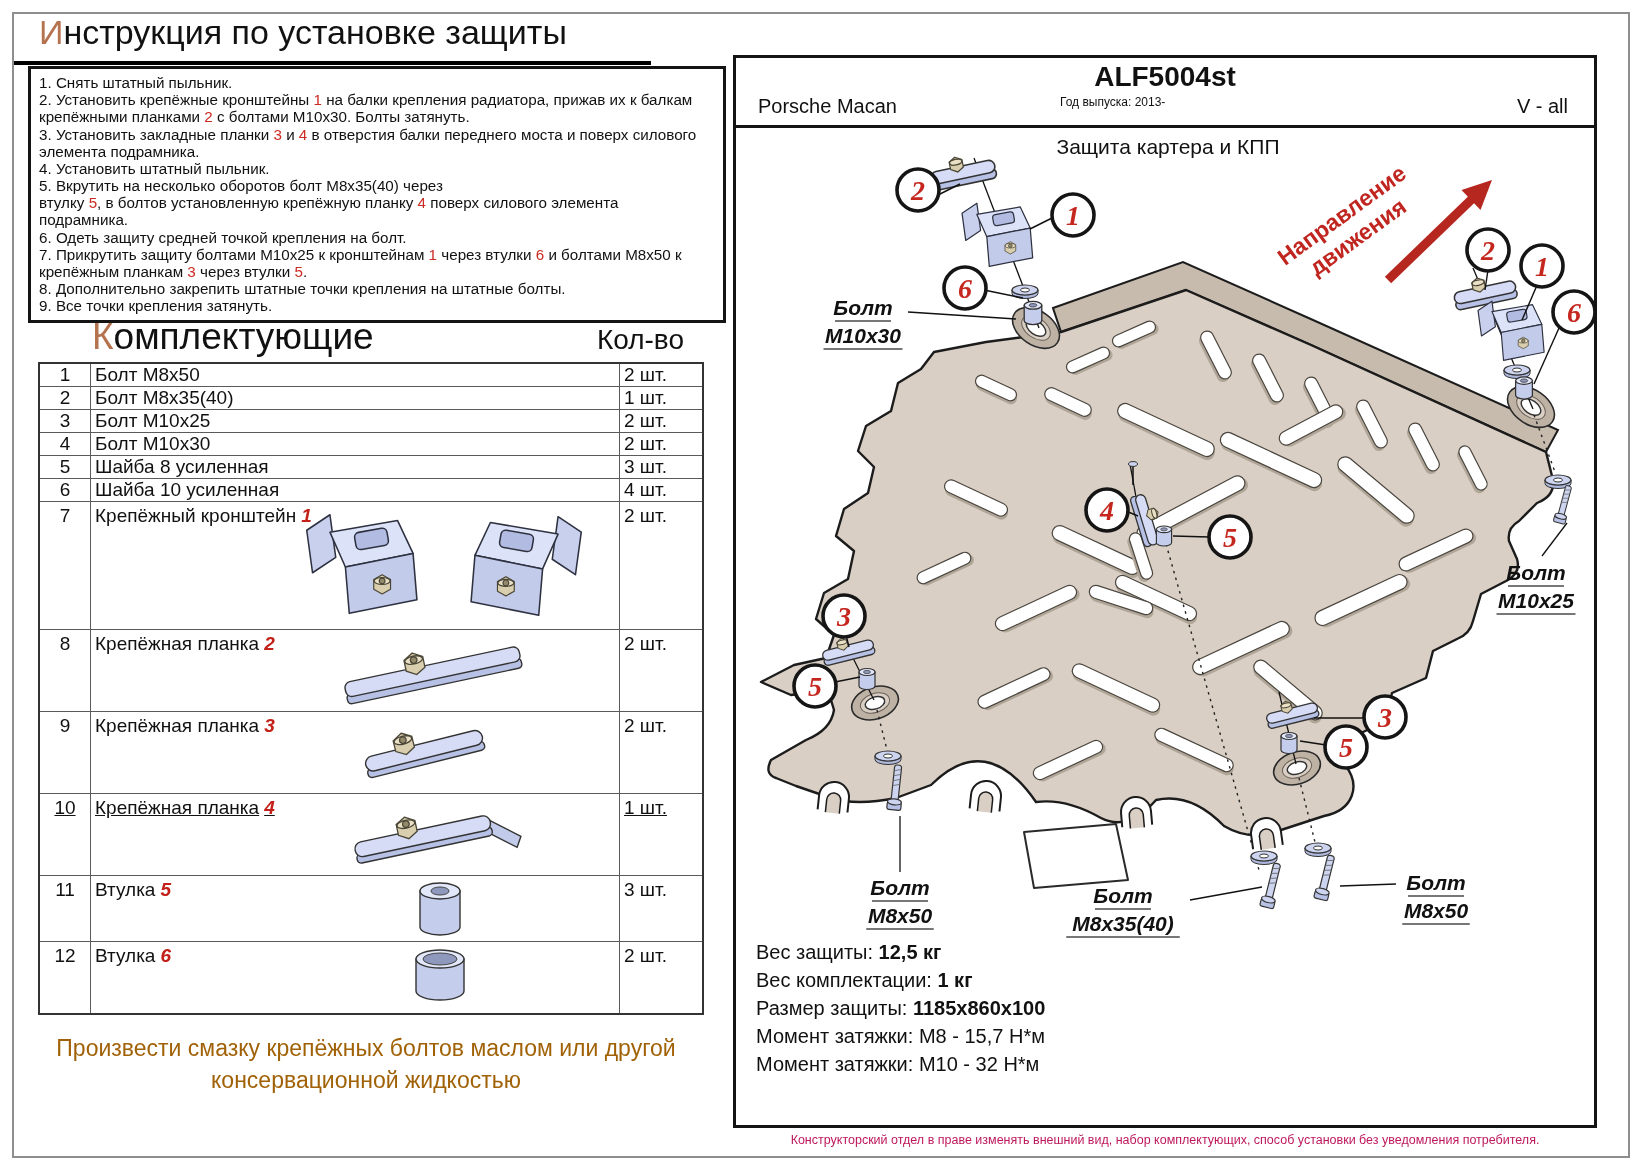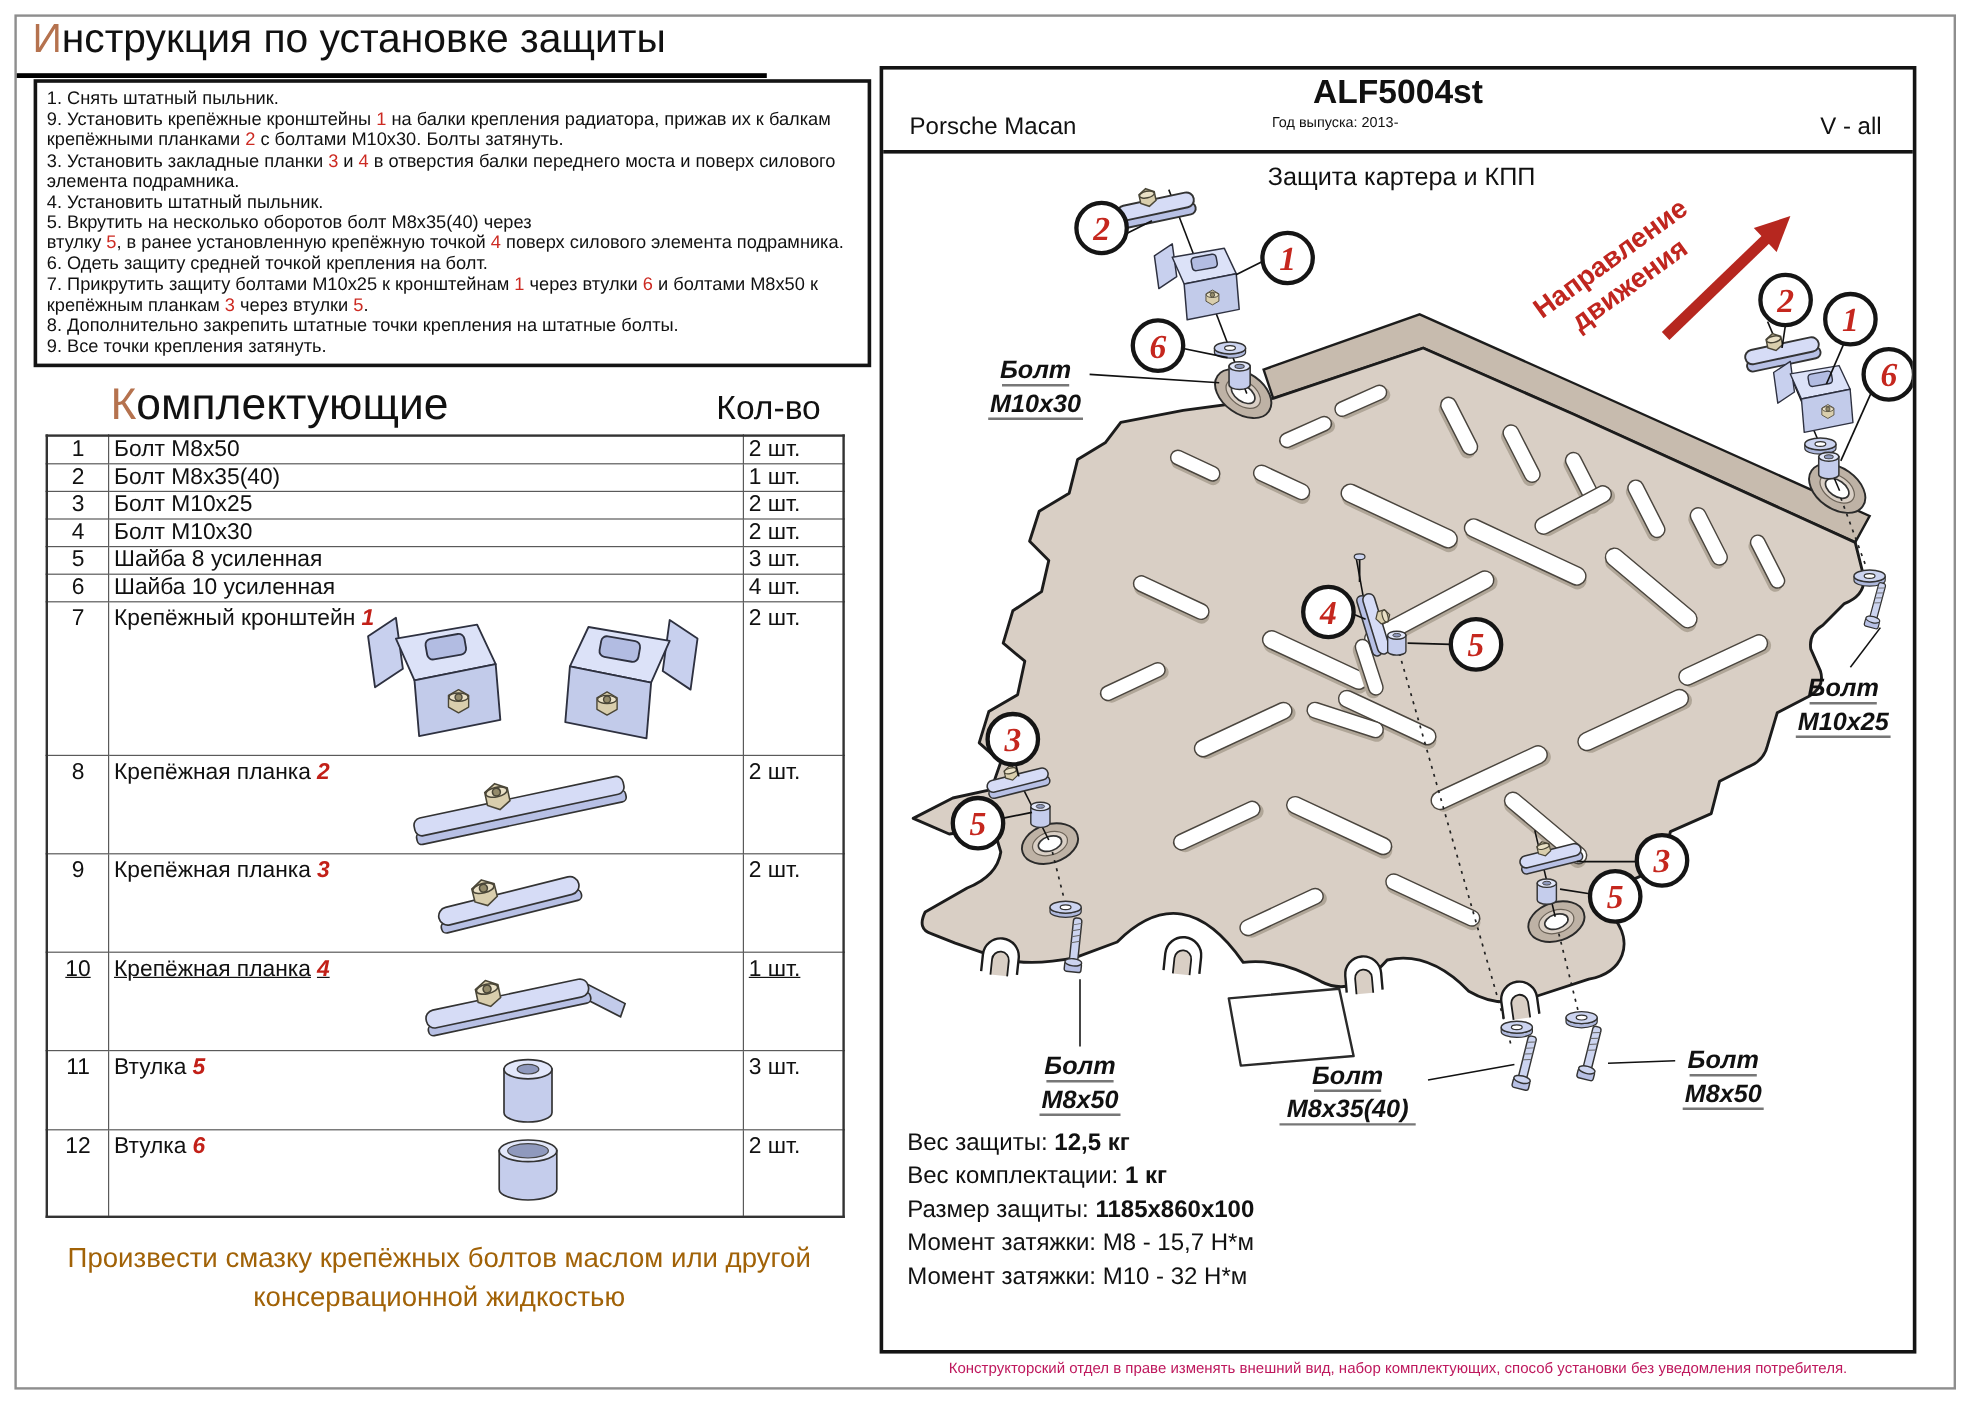--- a/index.html
+++ b/index.html
@@ -1,19 +1,19 @@
 <!DOCTYPE html>
 <html><head>
 <meta charset="utf-8">
 <style>
   html,body{margin:0;padding:0;background:#fff;}
   body{width:1642px;height:1168px;position:relative;font-family:"Liberation Sans",sans-serif;color:#111;overflow:hidden;}
   .frame{position:absolute;left:12px;top:12px;width:1614px;height:1142px;border:2px solid #8e8e8e;}
   .oj{color:#b5724e;}
-  .title{position:absolute;left:14px;top:13px;width:612px;height:48px;font-size:34px;padding-left:13px;border-bottom:4px solid #000;white-space:nowrap;}
+  .title{position:absolute;left:14px;top:13px;width:612px;height:48px;font-size:34px;padding-left:25px;border-bottom:4px solid #000;white-space:nowrap;}
   .instr{position:absolute;left:28px;top:66px;width:672px;border:3px solid #141414;padding:5px 12px 6px 8px;font-size:15.2px;line-height:1.13;}
   .rnum{color:#cc2a22;}
   .comp-head{position:absolute;left:28px;top:316px;width:676px;display:flex;align-items:baseline;}
   .comp-title{font-size:37px;margin-left:64px;}
   .qty-title{font-size:28px;margin-left:auto;margin-right:20px;}
   table.comp{position:absolute;left:38px;top:362px;width:666px;border-collapse:collapse;font-size:19px;}
   table.comp td{border:1.6px solid #5a5a5a;padding:0 4px;}
   table.comp{border:2px solid #333;}
   td.c-num{width:42px;text-align:center;}
   td.c-name{padding-left:9px;position:relative;}
@@ -45,24 +45,24 @@
 </style>
 </head>
 <body>
 
 <div class="frame"></div>
 
 <div class="title"><span class="oj">И</span><span>нструкция по установке защиты</span></div>
 
 <div class="instr" id="instrBox">
     <div><span>1. Снять штатный пыльник.</span></div>
-    <div><span>9. Установить крепёжные кронштейны </span><span class="rnum">1</span><span> на балки крепления радиатора, прижав их к балкам крепёжными планками </span><span class="rnum">2</span><span> с болтами М10х30. Болты затянуть.</span></div>
+    <div><span>2. Установить крепёжные кронштейны </span><span class="rnum">1</span><span> на балки крепления радиатора, прижав их к балкам крепёжными планками </span><span class="rnum">2</span><span> с болтами М10х30. Болты затянуть.</span></div>
     <div><span>3. Установить закладные планки </span><span class="rnum">3</span><span> и </span><span class="rnum">4</span><span> в отверстия балки переднего моста и поверх силового элемента подрамника.</span></div>
     <div><span>4. Установить штатный пыльник.</span></div>
-    <div><span>5. Вкрутить на несколько оборотов болт М8х35(40) через</span><br><span>втулку </span><span class="rnum">5</span><span>, в ранее установленную крепёжную точкой </span><span class="rnum">4</span><span> поверх силового элемента подрамника.</span></div>
+    <div><span>5. Вкрутить на несколько оборотов болт М8х35(40) через</span><br><span>втулку </span><span class="rnum">5</span><span>, в болтов установленную крепёжную планку </span><span class="rnum">4</span><span> поверх силового элемента подрамника.</span></div>
     <div><span>6. Одеть защиту средней точкой крепления на болт.</span></div>
     <div><span>7. Прикрутить защиту болтами М10х25 к кронштейнам </span><span class="rnum">1</span><span> через втулки </span><span class="rnum">6</span><span> и болтами М8х50 к крепёжным планкам </span><span class="rnum">3</span><span> через втулки </span><span class="rnum">5</span><span>.</span></div>
     <div><span>8. Дополнительно закрепить штатные точки крепления на штатные болты.</span></div>
     <div><span>9. Все точки крепления затянуть.</span></div>
   </div>
 
 <div class="comp-head">
   <div class="comp-title"><span class="oj">К</span><span>омплектующие</span></div>
   <div class="qty-title">Кол-во</div>
 </div>

